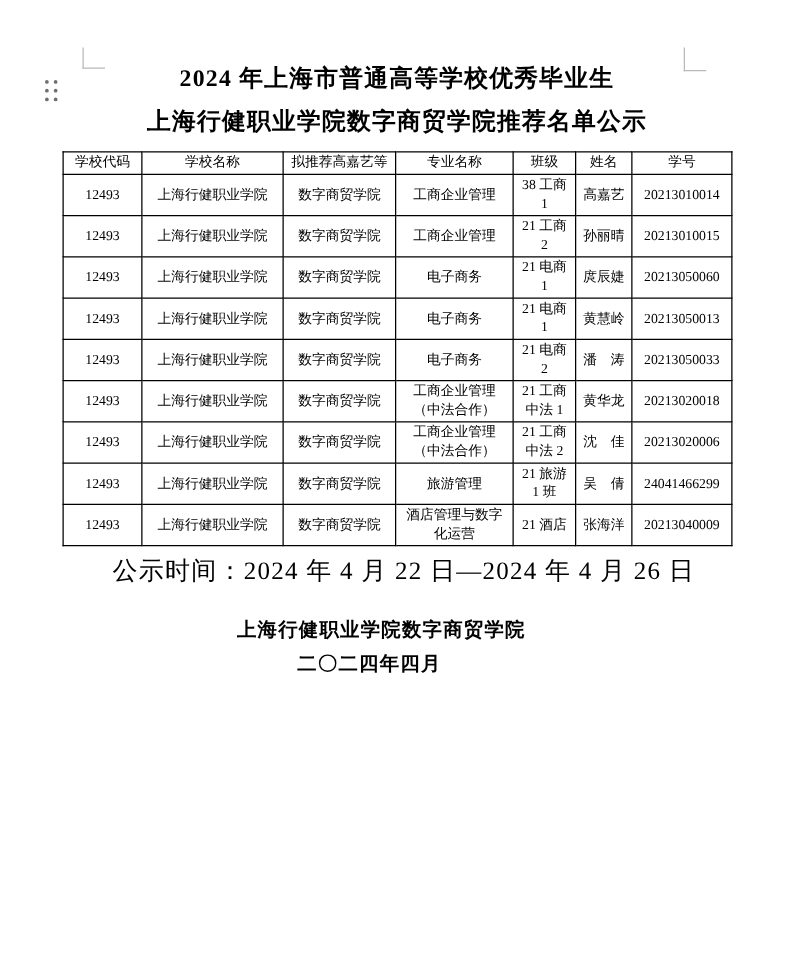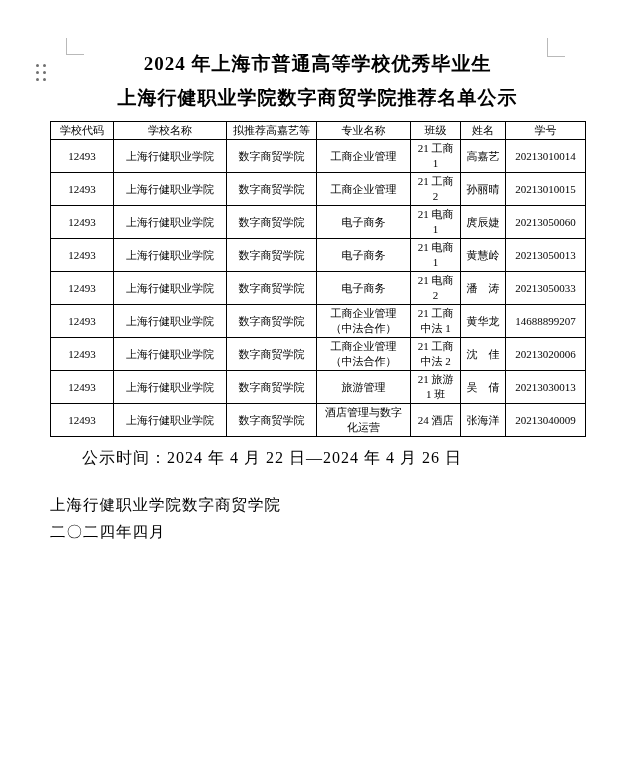--- a/index.html
+++ b/index.html
@@ -68,24 +68,24 @@
     text-align: center;
     vertical-align: middle;
     padding: 1px 3px;
     font-weight: normal;
     line-height: 15px;
     word-break: break-all;
   }
   table.roster thead th { height: 18px; }
   table.roster tbody td { height: 33px; }
 
-  .footer { margin-top: 7px; font-size: 16px; line-height: 27px; letter-spacing: 1px; }
+  .footer { margin-top: 7px; font-size: 20px; line-height: 27px; letter-spacing: 1px; }
   .footer .line { text-indent: 2em; }
 
-  .signature-block { margin-top: 20px; text-align: left; font-size: 15.5px; line-height: 27px; letter-spacing: 1px; padding-right: 25px; }
+  .signature-block { margin-top: 20px; text-align: center; font-size: 15.5px; line-height: 27px; letter-spacing: 1px; padding-right: 25px; font-weight: bold; }
   .signature-block .date { margin-right: 19px; }
 </style>
 </head>
 <body>
 
 <div class="page">
 
   <span class="corner-mark left"></span>
   <span class="corner-mark right"></span>
 
@@ -124,21 +124,21 @@
           <th>姓名</th>
           <th>学号</th>
         </tr>
       </thead>
       <tbody>
           <tr>
             <td>12493</td>
             <td>上海行健职业学院</td>
             <td>数字商贸学院</td>
             <td>工商企业管理</td>
-            <td>21 工商 1</td>
+            <td>38 工商 1</td>
             <td>高嘉艺</td>
             <td>20213010014</td>
           </tr>
           <tr>
             <td>12493</td>
             <td>上海行健职业学院</td>
             <td>数字商贸学院</td>
             <td>工商企业管理</td>
             <td>21 工商 2</td>
             <td>孙丽晴</td>
@@ -171,46 +171,46 @@
             <td>潘　涛</td>
             <td>20213050033</td>
           </tr>
           <tr>
             <td>12493</td>
             <td>上海行健职业学院</td>
             <td>数字商贸学院</td>
             <td>工商企业管理（中法合作）</td>
             <td>21 工商中法 1</td>
             <td>黄华龙</td>
-            <td>14688899207</td>
+            <td>20213020018</td>
           </tr>
           <tr>
             <td>12493</td>
             <td>上海行健职业学院</td>
             <td>数字商贸学院</td>
             <td>工商企业管理（中法合作）</td>
             <td>21 工商中法 2</td>
             <td>沈　佳</td>
             <td>20213020006</td>
           </tr>
           <tr>
             <td>12493</td>
             <td>上海行健职业学院</td>
             <td>数字商贸学院</td>
             <td>旅游管理</td>
             <td>21 旅游 1 班</td>
             <td>吴　倩</td>
-            <td>20213030013</td>
+            <td>24041466299</td>
           </tr>
           <tr>
             <td>12493</td>
             <td>上海行健职业学院</td>
             <td>数字商贸学院</td>
             <td>酒店管理与数字化运营</td>
-            <td>24 酒店</td>
+            <td>21 酒店</td>
             <td>张海洋</td>
             <td>20213040009</td>
           </tr>
         </tbody>
     </table>
 
     <div class="footer">
       <div class="line">公示时间：2024 年 4 月 22 日—2024 年 4 月 26 日</div>
     </div>
 

